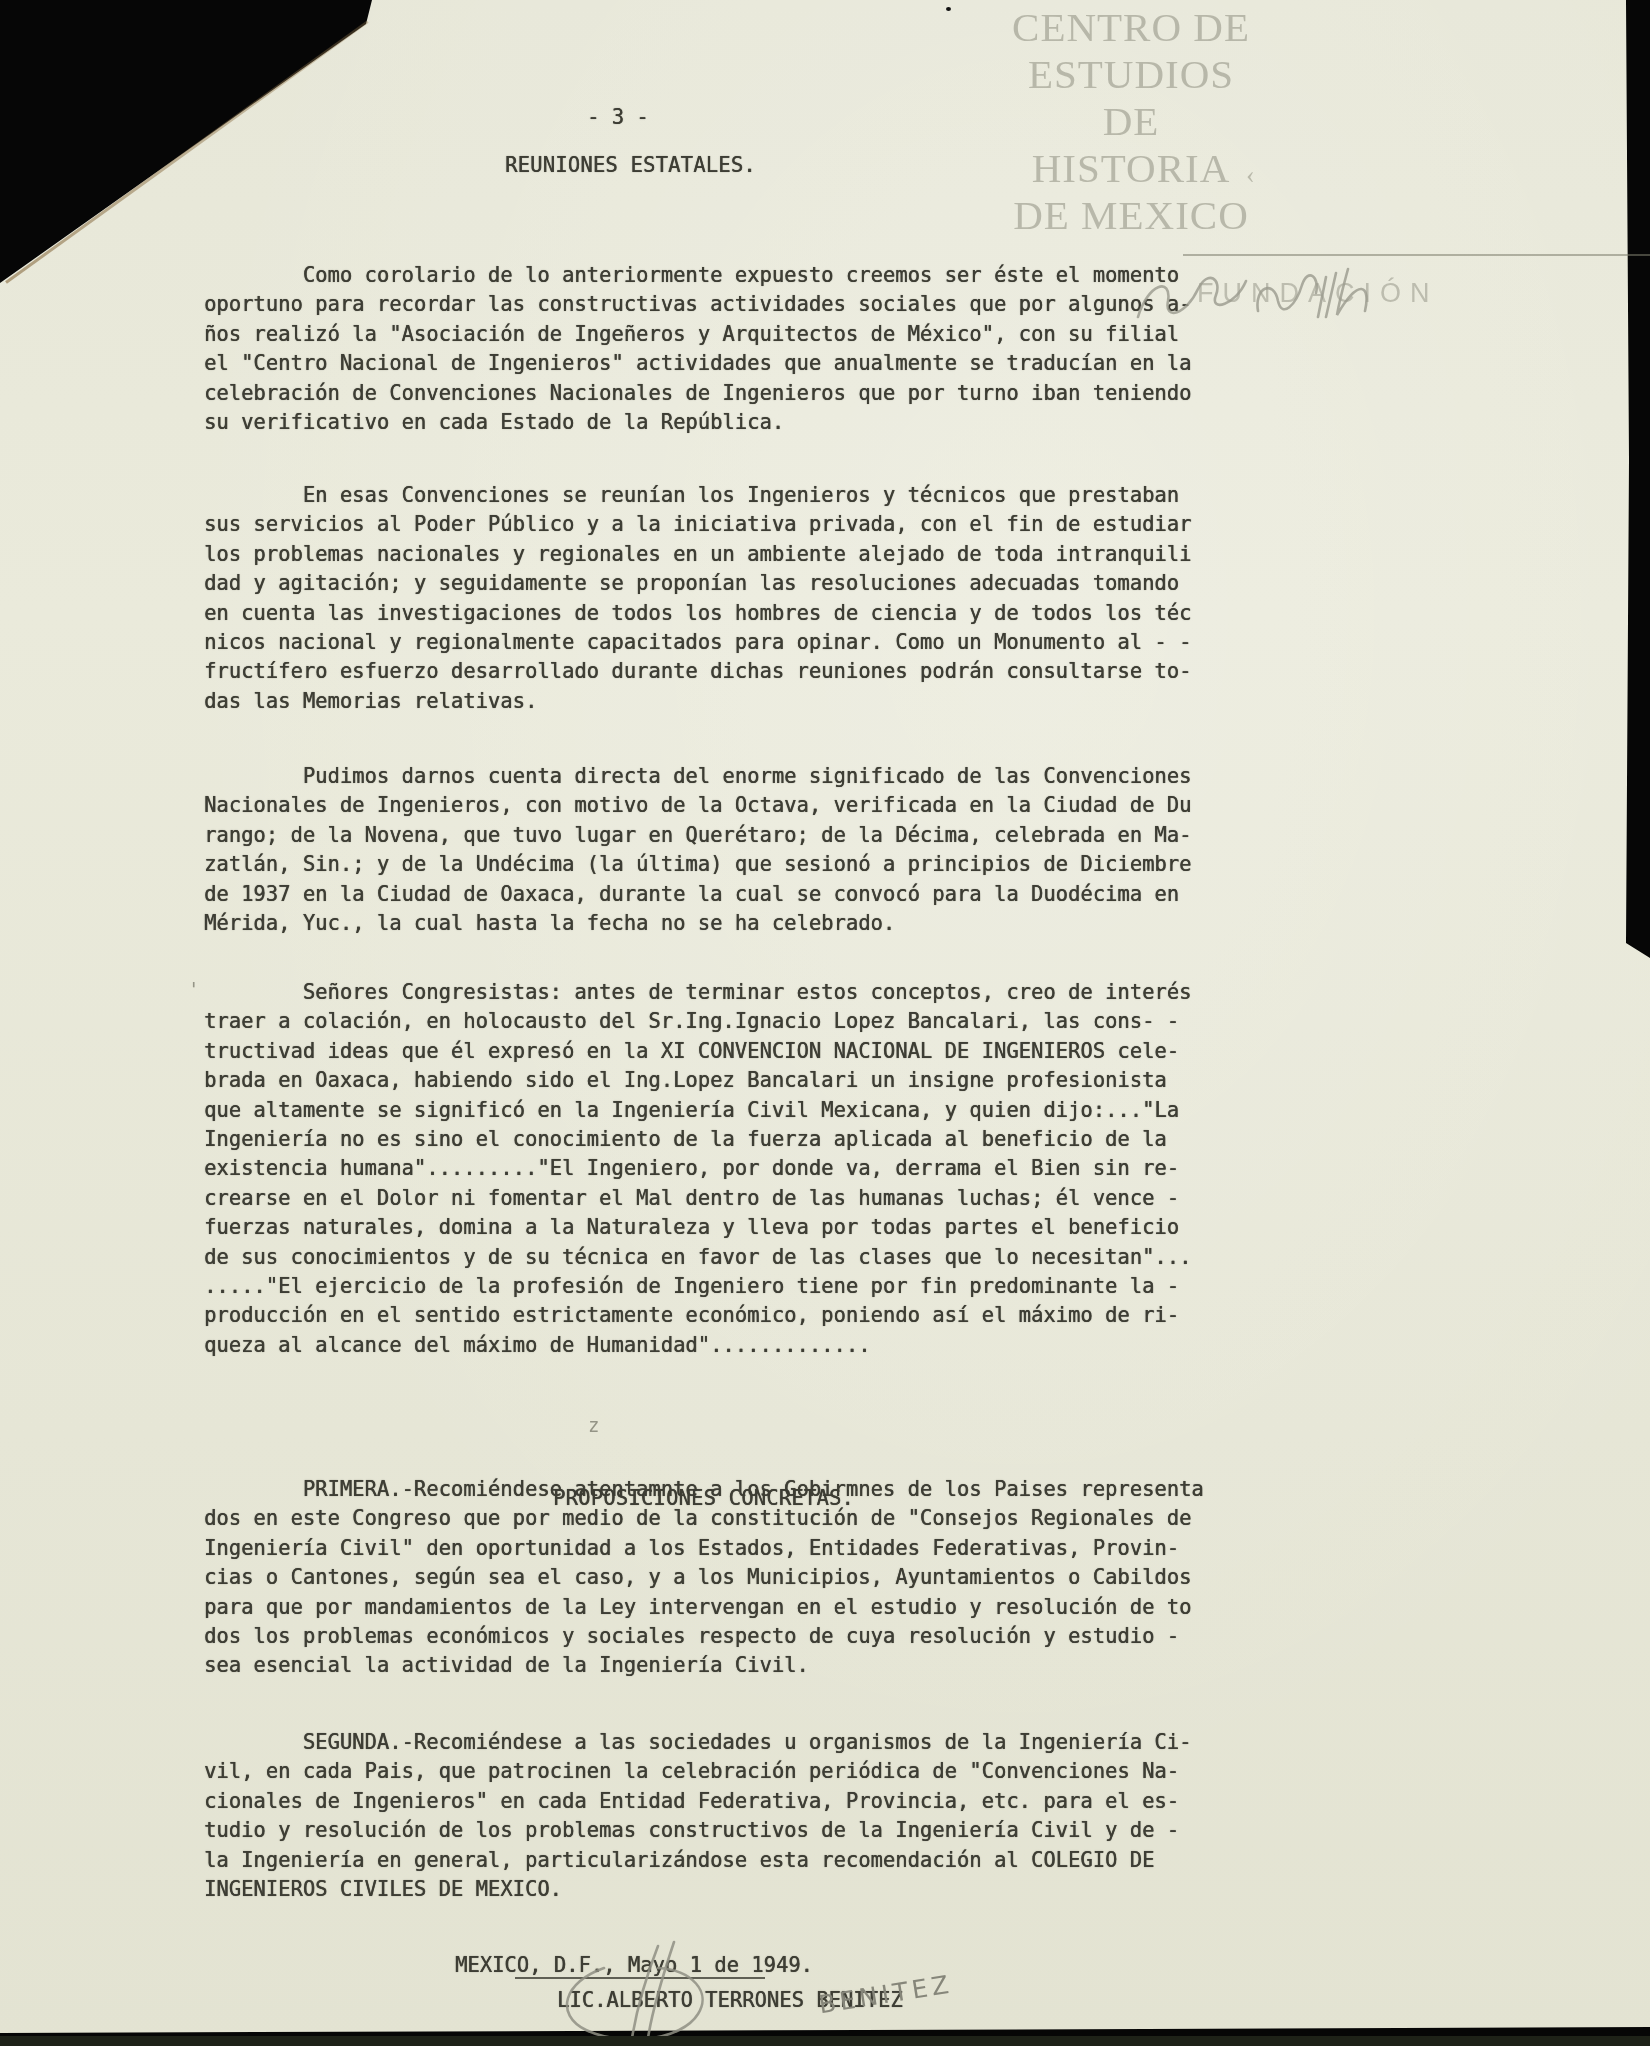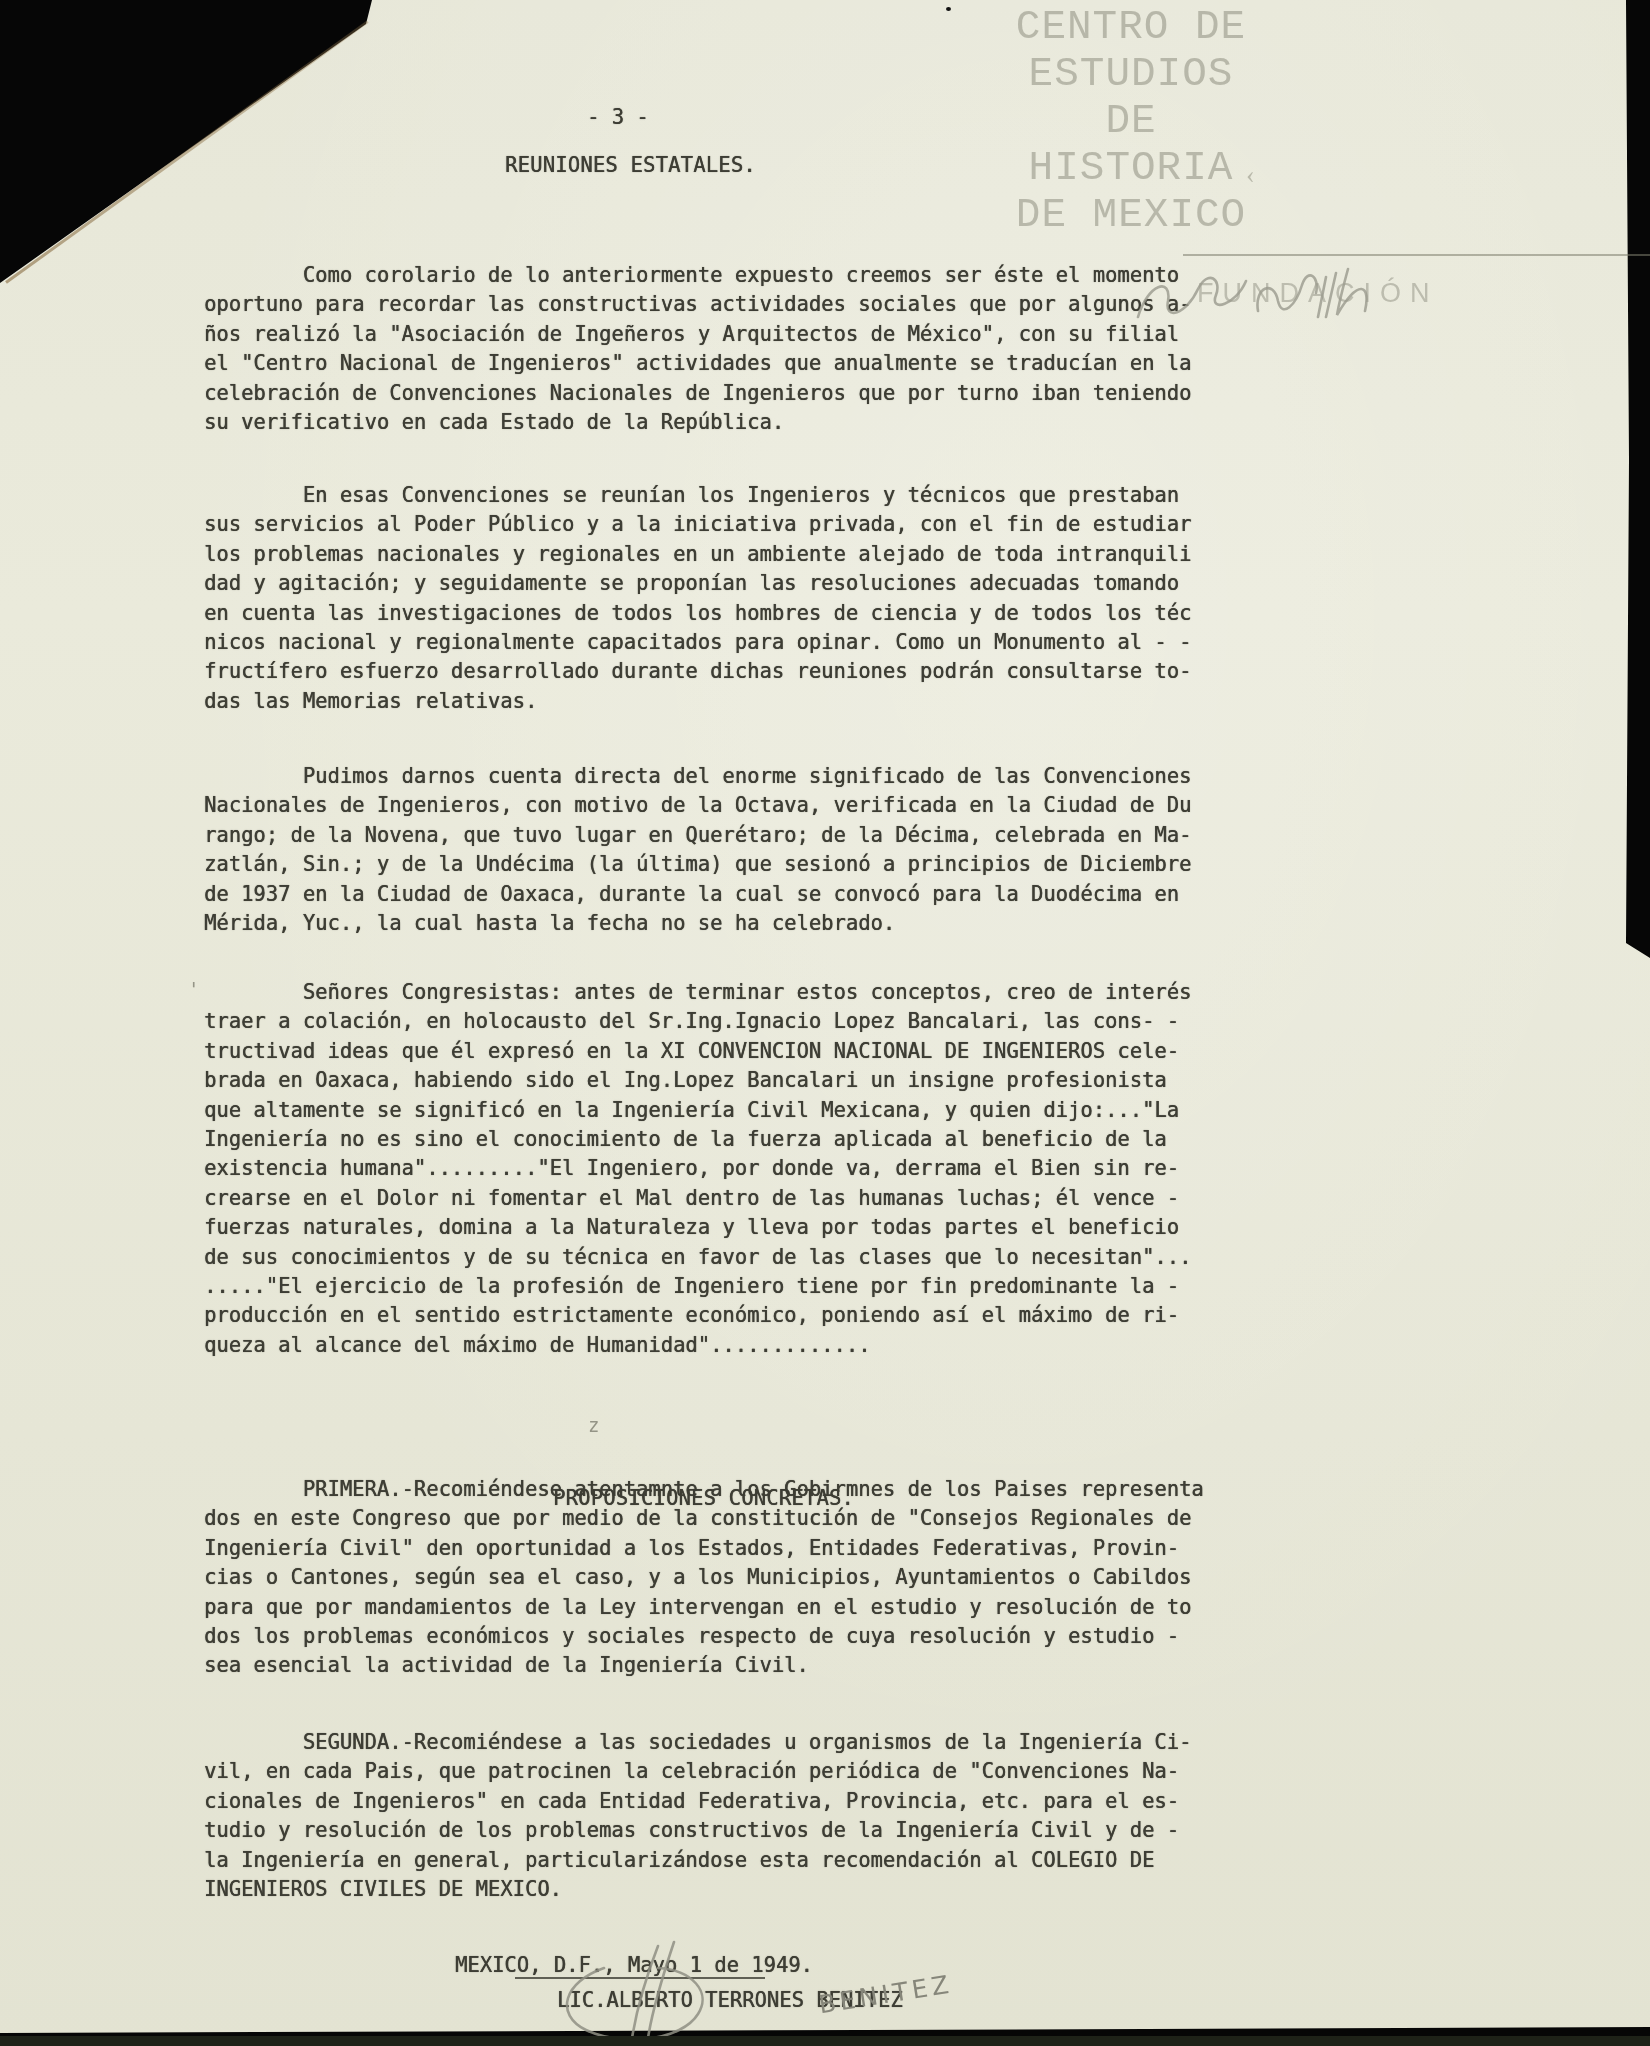--- a/index.html
+++ b/index.html
@@ -11,21 +11,21 @@
            linear-gradient(180deg,#e7e7d8 0%,#eaeadb 30%,#e6e6d6 70%,#e3e3d2 100%);
          clip-path:polygon(372px 0px,1626px 0px,1629px 460px,1626px 943px,1650px 958px,
                            1650px 2027px,860px 2030px,0px 2033px,0px 283px,366px 24px);}
   .cut-edge{position:absolute;left:6px;top:281px;width:446px;height:3px;
             background:linear-gradient(90deg,rgba(143,117,76,.65),rgba(143,117,76,.35));
             transform:rotate(-35.8deg);transform-origin:0 50%;}
   .typed{position:absolute;white-space:pre;color:#3d3d34;font-size:20.5px;line-height:29.4px;
          text-shadow:0.4px 0 0 rgba(61,61,52,.85), 0 0 1.2px rgba(61,61,52,.5);}
   .center-head{letter-spacing:.2px;}
   .wm{position:absolute;left:1005px;top:4px;width:252px;text-align:center;
-      font-family:Liberation Mono, monospace;font-size:41px;line-height:47px;
+      font-family:Liberation Serif, serif;font-size:41px;line-height:47px;
       color:rgba(138,138,122,.52);letter-spacing:1px;white-space:pre-line;z-index:6;}
   .wm-mark{position:absolute;left:1246px;top:160px;font-family:"Liberation Serif",serif;
       font-size:26px;color:rgba(138,138,122,.5);z-index:6;}
   .wm-rule{position:absolute;left:1183px;top:254px;width:467px;height:2px;
       background:rgba(125,125,110,.55);z-index:6;}
   .wm-foundation{position:absolute;left:1197px;top:278px;font-family:"Liberation Sans",sans-serif;
       font-size:27px;letter-spacing:9px;color:rgba(155,155,142,.58);z-index:6;white-space:pre;}
   .pencil-text{position:absolute;color:#86867a;font-family:"DejaVu Sans",sans-serif;z-index:7;}
   .stray{position:absolute;color:rgba(80,80,68,.55);z-index:4;font-size:19px;}
   svg.pencil{position:absolute;z-index:7;overflow:visible;}

